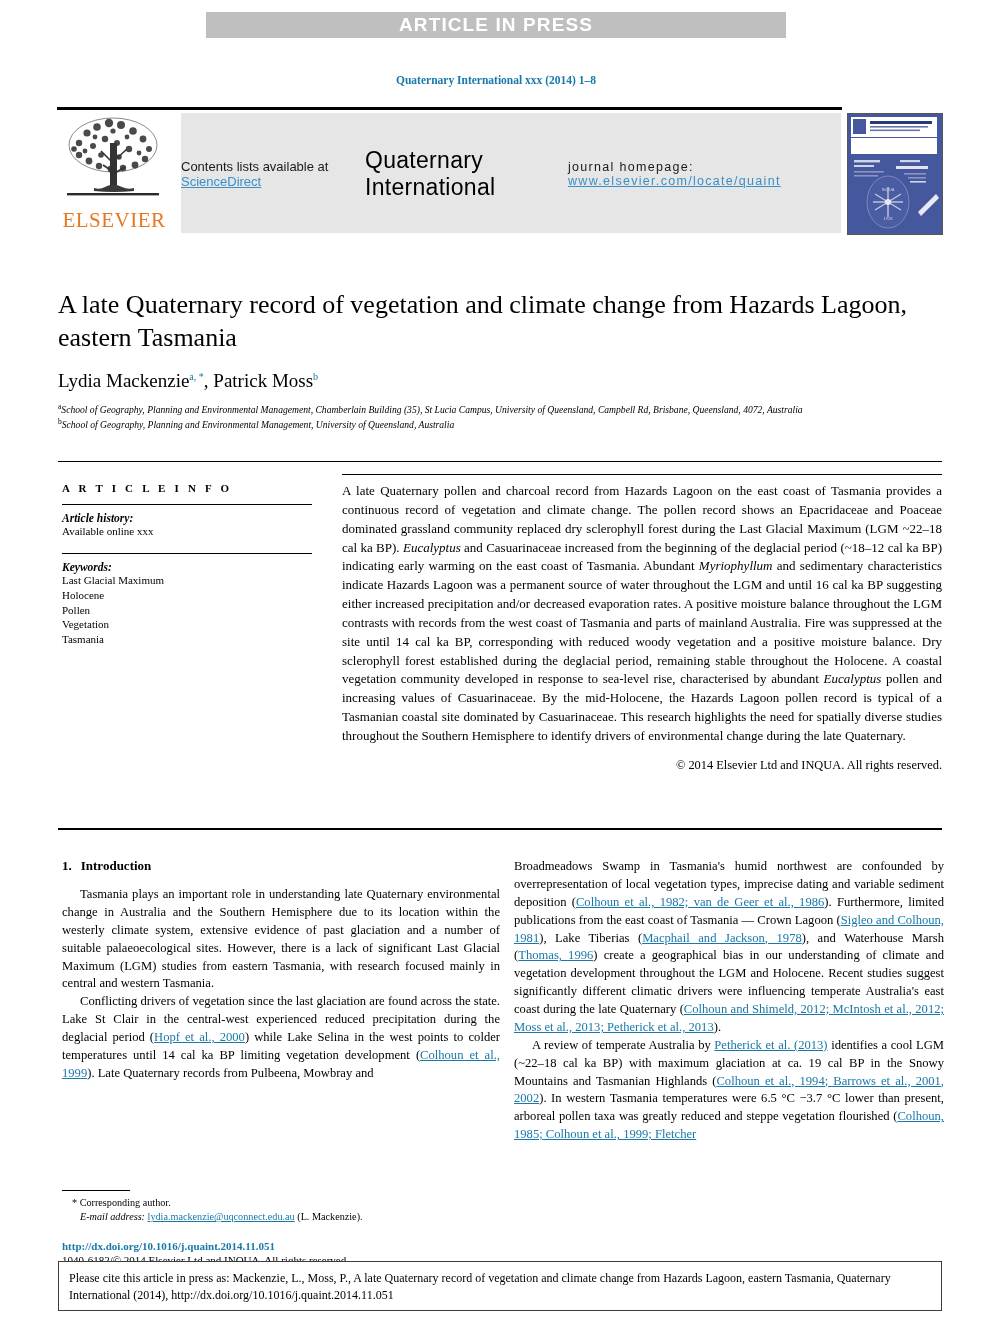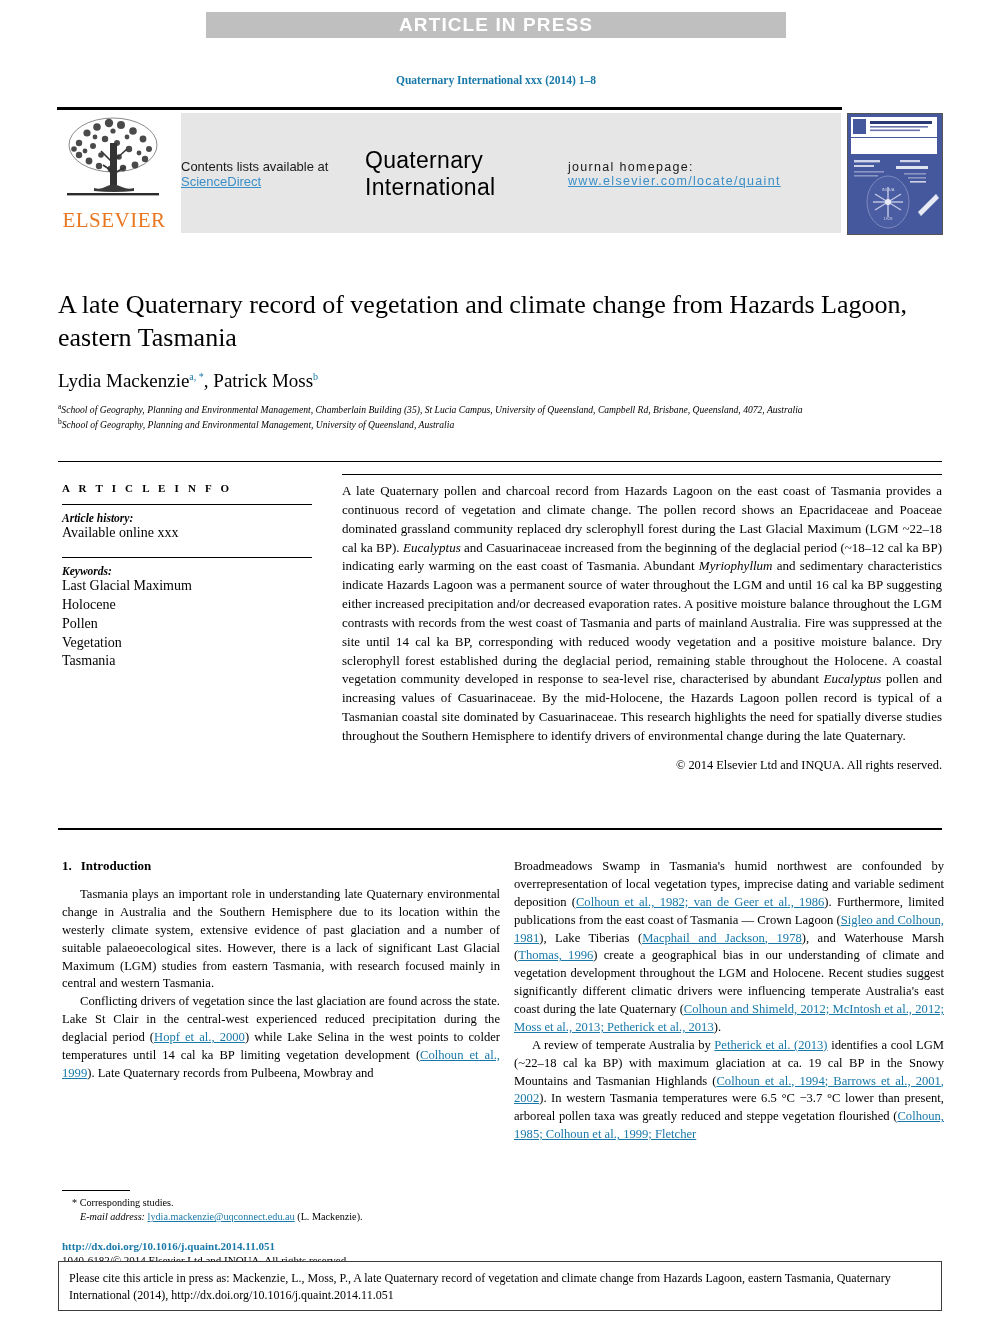--- a/index.html
+++ b/index.html
@@ -195,21 +195,21 @@
   .hr-thin.second { margin-top: 14px; }
   .info-label {
     font-family: "Liberation Serif", serif;
     font-style: italic;
     font-weight: bold;
     font-size: 11.5px;
     margin: 0;
   }
   .info-line {
     font-family: "Liberation Serif", serif;
-    font-size: 14px;
+    font-size: 11px;
     line-height: 1.35;
     margin: 0;
   }
   .abstract-text {
     font-family: "Liberation Serif", serif;
     font-size: 13px;
     line-height: 1.45;
     text-align: justify;
     margin: 0;
   }
@@ -467,21 +467,21 @@
   <p class="body-par"><span>Conflicting drivers of vegetation since the last glaciation are found across the state. Lake St Clair in the central-west experienced reduced precipitation during the deglacial period (</span><a class="ref" href="#">Hopf et al., 2000</a><span>) while Lake Selina in the west points to colder temperatures until 14 cal ka BP limiting vegetation development (</span><a class="ref" href="#">Colhoun et al., 1999</a><span>). Late Quaternary records from Pulbeena, Mowbray and</span></p>
 </div>
 
 <div class="body-right">
   <p class="body-par cont"><span>Broadmeadows Swamp in Tasmania's humid northwest are confounded by overrepresentation of local vegetation types, imprecise dating and variable sediment deposition (</span><a class="ref" href="#">Colhoun et al., 1982; van de Geer et al., 1986</a><span>). Furthermore, limited publications from the east coast of Tasmania — Crown Lagoon (</span><a class="ref" href="#">Sigleo and Colhoun, 1981</a><span>), Lake Tiberias (</span><a class="ref" href="#">Macphail and Jackson, 1978</a><span>), and Waterhouse Marsh (</span><a class="ref" href="#">Thomas, 1996</a><span>) create a geographical bias in our understanding of climate and vegetation development throughout the LGM and Holocene. Recent studies suggest significantly different climatic drivers were influencing temperate Australia's east coast during the late Quaternary (</span><a class="ref" href="#">Colhoun and Shimeld, 2012; McIntosh et al., 2012; Moss et al., 2013; Petherick et al., 2013</a><span>).</span></p>
   <p class="body-par"><span>A review of temperate Australia by </span><a class="ref" href="#">Petherick et al. (2013)</a><span> identifies a cool LGM (~22–18 cal ka BP) with maximum glaciation at ca. 19 cal BP in the Snowy Mountains and Tasmanian Highlands (</span><a class="ref" href="#">Colhoun et al., 1994; Barrows et al., 2001, 2002</a><span>). In western Tasmania temperatures were 6.5 °C −3.7 °C lower than present, arboreal pollen taxa was greatly reduced and steppe vegetation flourished (</span><a class="ref" href="#">Colhoun, 1985; Colhoun et al., 1999; Fletcher</a></p>
 </div>
 
 <div class="footnote">
   <div class="footnote-rule"></div>
-  <p class="footnote-line"><span>*</span>&nbsp;<span>Corresponding studies.</span></p>
+  <p class="footnote-line"><span>*</span>&nbsp;<span>Corresponding author.</span></p>
   <p class="footnote-line" style="padding-left:18px;"><i>E-mail address:</i> <a class="email-link" href="#">lydia.mackenzie@uqconnect.edu.au</a> <span>(L. Mackenzie).</span></p>
 </div>
 
 <div class="doi-block">
   <p class="doi-line">http://dx.doi.org/10.1016/j.quaint.2014.11.051</p>
   <p class="issn-line">1040-6182/© 2014 Elsevier Ltd and INQUA. All rights reserved.</p>
 </div>
 
 <div class="cite-box">
   <p class="cite-text">Please cite this article in press as: Mackenzie, L., Moss, P., A late Quaternary record of vegetation and climate change from Hazards Lagoon, eastern Tasmania, Quaternary International (2014), http://dx.doi.org/10.1016/j.quaint.2014.11.051</p>

